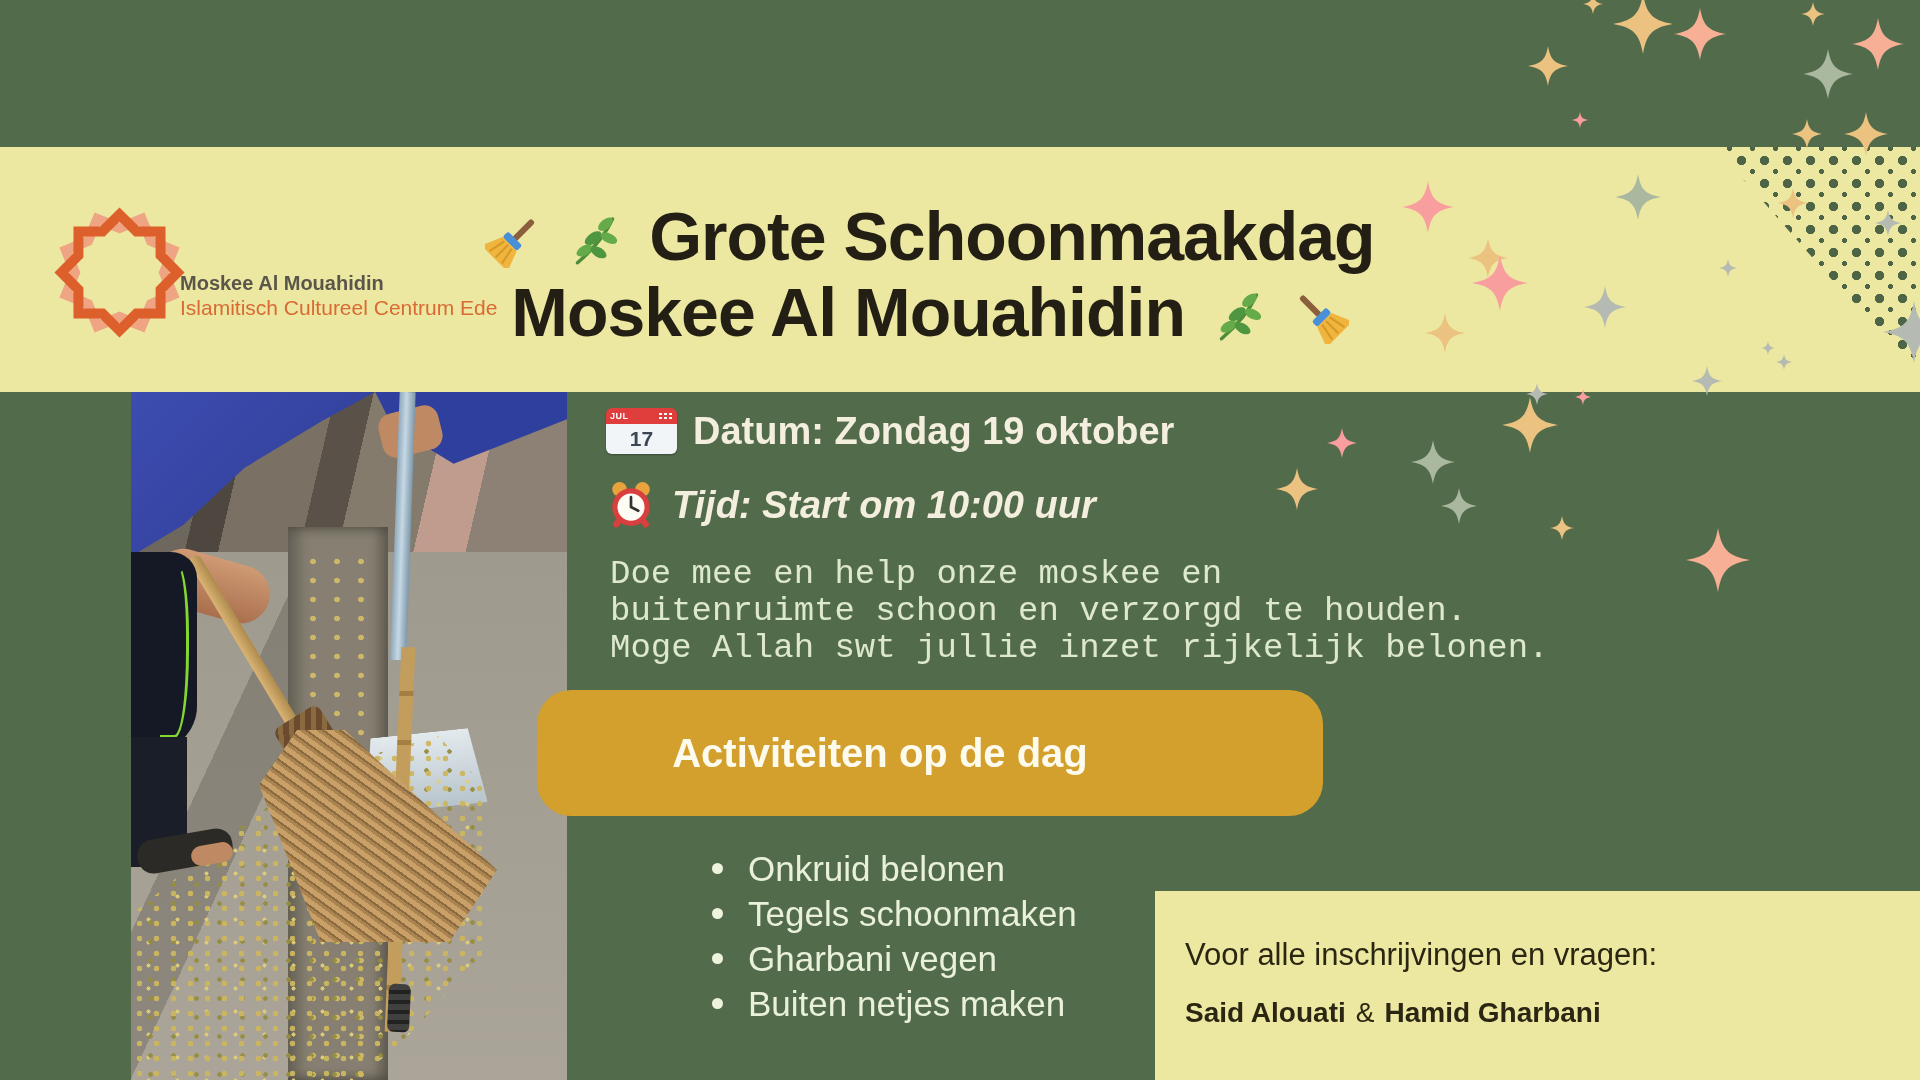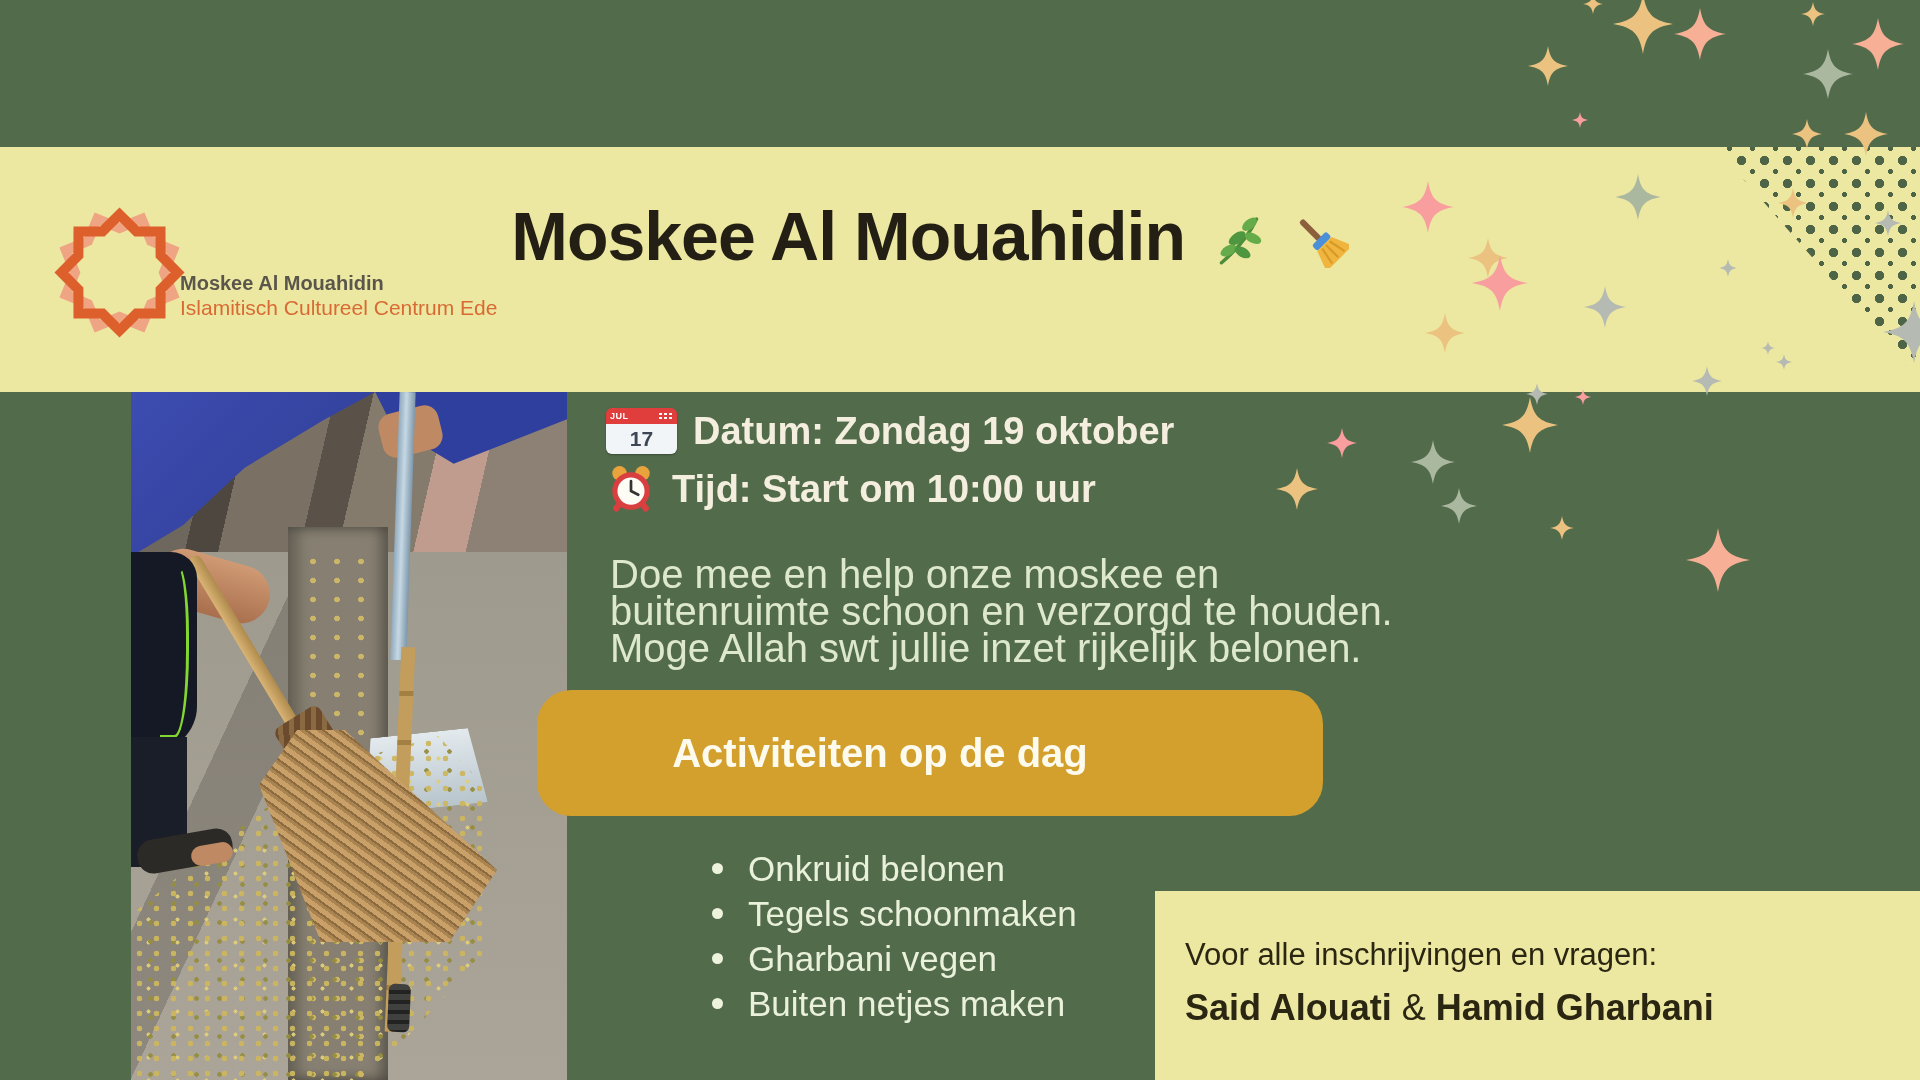--- a/index.html
+++ b/index.html
@@ -40,46 +40,46 @@
   .title{position:absolute;left:430px;top:198px;width:1000px;text-align:center;
     font-size:68px;font-weight:800;color:var(--title);line-height:76px;letter-spacing:-1px;white-space:nowrap;}
   .title .emj{display:inline-block;width:56px;height:56px;vertical-align:-8px;}
   .title .emj.lead{margin-right:8px;}
   .title .emj.trail{margin-left:8px;}
 
   
   .inforow{position:absolute;left:606px;display:flex;align-items:center;gap:16px;
     font-size:38px;font-weight:bold;color:var(--cream);white-space:nowrap;}
   .inforow.date{top:408px;}
-  .inforow.time{top:464px;}
+  .inforow.time{top:480px;font-style:italic;}
 
   .cal{width:71px;height:46px;border-radius:6px;overflow:hidden;box-shadow:0 1px 2px rgba(0,0,0,.3);flex:0 0 auto;}
   .cal-top{height:16px;background:#e03d3d;display:flex;align-items:center;justify-content:space-between;padding:0 4px;}
   .cal-jul{font-size:9px;font-weight:bold;color:#fff;letter-spacing:.5px;}
   .cal-dots{width:15px;height:8px;background-image:radial-gradient(circle,#fff 1.1px,transparent 1.5px);background-size:5px 4px;}
   .cal-body{height:30px;background:#f2f5f7;display:flex;align-items:center;justify-content:center;
     font-size:21px;font-weight:bold;color:#3d4654;}
 
   .clock{width:50px;height:50px;flex:0 0 auto;}
 
-  .intro{position:absolute;left:610px;top:556px;font-size:40px;line-height:37px;color:var(--mint);white-space:nowrap;}
+  .intro{position:absolute;left:610px;top:556px;font-size:34px;line-height:37px;color:var(--mint);white-space:nowrap;font-family:Liberation Mono, monospace;}
 
   .pill{position:absolute;left:537px;top:690px;width:786px;height:126px;border-radius:34px;
     background:var(--gold);display:flex;align-items:center;justify-content:center;padding-right:100px;
     font-size:40px;font-weight:bold;color:#fdfbee;z-index:5;}
 
   .bullets{position:absolute;left:702px;top:846px;list-style:none;}
   .bullets li{position:relative;padding-left:46px;font-size:35px;line-height:45px;color:#e9f1da;white-space:nowrap;}
   .bullets li::before{content:"";position:absolute;left:10px;top:17px;width:11px;height:11px;border-radius:50%;background:#eef3de;}
 
   
   .contact{position:absolute;left:1155px;top:891px;width:765px;height:217px;background:var(--yellow);
     padding:46px 210px 0 30px;}
   .contact-line1{font-size:31px;color:var(--dark-text);white-space:nowrap;}
-  .contact-line2{margin-top:14px;font-size:36px;font-weight:bold;color:var(--dark-text);white-space:nowrap;}
+  .contact-line2{margin-top:24px;font-size:28px;font-weight:bold;color:var(--dark-text);white-space:nowrap;}
   .contact-line2 .amp{font-weight:400;margin:0 10px;}
 
   
   .sparkle{position:absolute;pointer-events:none;}
 
   
   .photo{position:absolute;left:131px;top:392px;width:436px;height:688px;overflow:hidden;background:#a39d92;}
   .ph-road{position:absolute;left:0;top:0;width:100%;height:175px;
     background:linear-gradient(103deg,#45403a 0 7%,#6e675e 7% 19%,#4e473f 19% 26%,#7a7164 26% 43%,#5a5248 43% 51%,#857b6d 51% 67%,#c09c8e 67% 78%,#8d8175 78% 100%);}
   .ph-pave{position:absolute;left:0;top:160px;width:100%;height:528px;
@@ -251,20 +251,39 @@
       <polygon class="star-orange" points="0.00,-58.00 17.03,-41.11 41.01,-41.01 41.11,-17.03 58.00,0.00 41.11,17.03 41.01,41.01 17.03,41.11 0.00,58.00 -17.03,41.11 -41.01,41.01 -41.11,17.03 -58.00,0.00 -41.11,-17.03 -41.01,-41.01 -17.03,-41.11" fill="none" stroke="#dd5f2b" stroke-width="10"></polygon>
     </g>
   </svg>
   <div class="logo-text">
     <div class="logo-title">Moskee Al Mouahidin</div>
     <div class="logo-sub">Islamitisch Cultureel Centrum Ede</div>
   </div>
 
   <div class="title">
     <div>
+      <svg class="emj lead" viewBox="0 0 64 64">
+        <g transform="rotate(45 32 32)">
+          <rect x="29" y="0" width="7" height="31" rx="3" fill="#8b5e3c"></rect>
+          <rect x="21" y="29" width="23" height="9" rx="3" fill="#4a90d9"></rect>
+          <path d="M21 38 L44 38 L53 62 L11 62 Z" fill="#f0b53e"></path>
+          <path d="M26 40 L22 60 M32 40 L32 60 M38 40 L42 60" stroke="#d89a26" stroke-width="2.5" fill="none"></path>
+        </g>
+      </svg>
+      <svg class="emj lead" viewBox="0 0 64 64">
+        <path d="M12 58 C26 46 42 30 52 8" stroke="#4e8c3a" stroke-width="4" fill="none" stroke-linecap="round"></path>
+        <ellipse cx="44" cy="14" rx="10" ry="5.5" transform="rotate(-40 44 14)" fill="#66ab4a"></ellipse>
+        <ellipse cx="30" cy="30" rx="11" ry="6" transform="rotate(-35 30 30)" fill="#4f9640"></ellipse>
+        <ellipse cx="48" cy="30" rx="10" ry="5.5" transform="rotate(25 48 30)" fill="#66ab4a"></ellipse>
+        <ellipse cx="20" cy="44" rx="10" ry="5.5" transform="rotate(-30 20 44)" fill="#66ab4a"></ellipse>
+        <ellipse cx="36" cy="46" rx="10" ry="5.5" transform="rotate(30 36 46)" fill="#4f9640"></ellipse>
+      </svg>
+      <span>Grote Schoonmaakdag</span>
+    </div>
+    <div>
       <span>Moskee Al Mouahidin</span>
       <svg class="emj trail" viewBox="0 0 64 64">
         <path d="M12 58 C26 46 42 30 52 8" stroke="#4e8c3a" stroke-width="4" fill="none" stroke-linecap="round"></path>
         <ellipse cx="44" cy="14" rx="10" ry="5.5" transform="rotate(-40 44 14)" fill="#66ab4a"></ellipse>
         <ellipse cx="30" cy="30" rx="11" ry="6" transform="rotate(-35 30 30)" fill="#4f9640"></ellipse>
         <ellipse cx="48" cy="30" rx="10" ry="5.5" transform="rotate(25 48 30)" fill="#66ab4a"></ellipse>
         <ellipse cx="20" cy="44" rx="10" ry="5.5" transform="rotate(-30 20 44)" fill="#66ab4a"></ellipse>
         <ellipse cx="36" cy="46" rx="10" ry="5.5" transform="rotate(30 36 46)" fill="#4f9640"></ellipse>
       </svg>
       <svg class="emj trail" viewBox="0 0 64 64" style="transform:scaleX(-1);">

